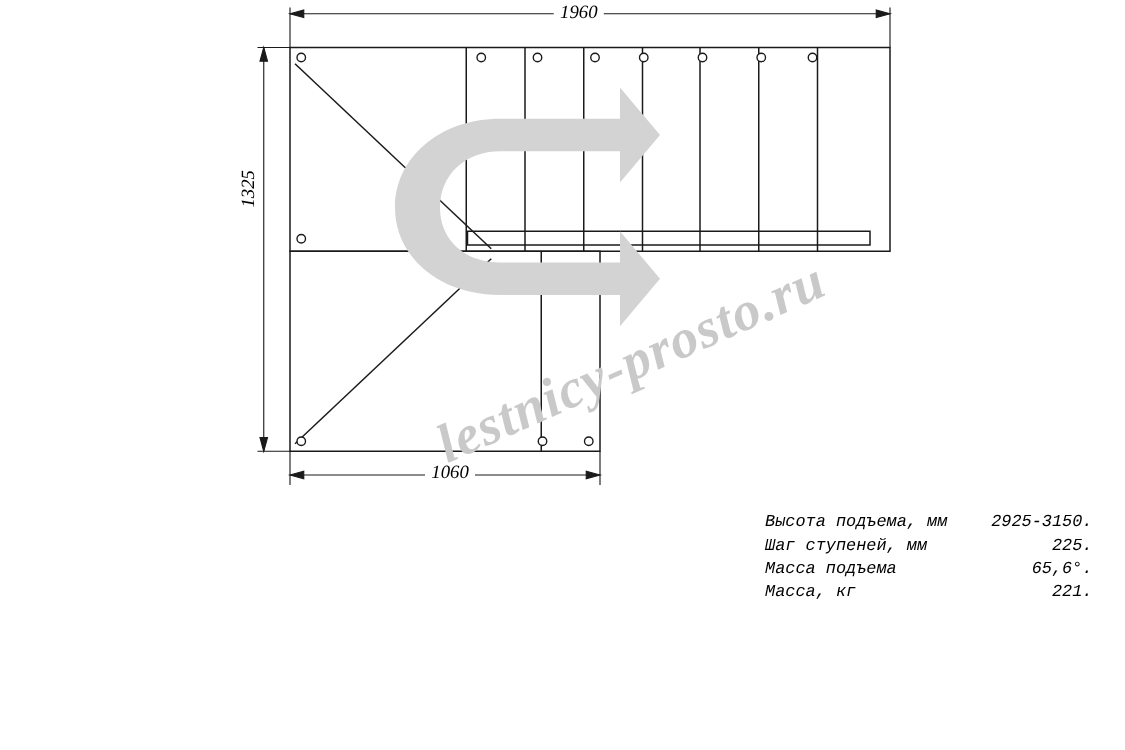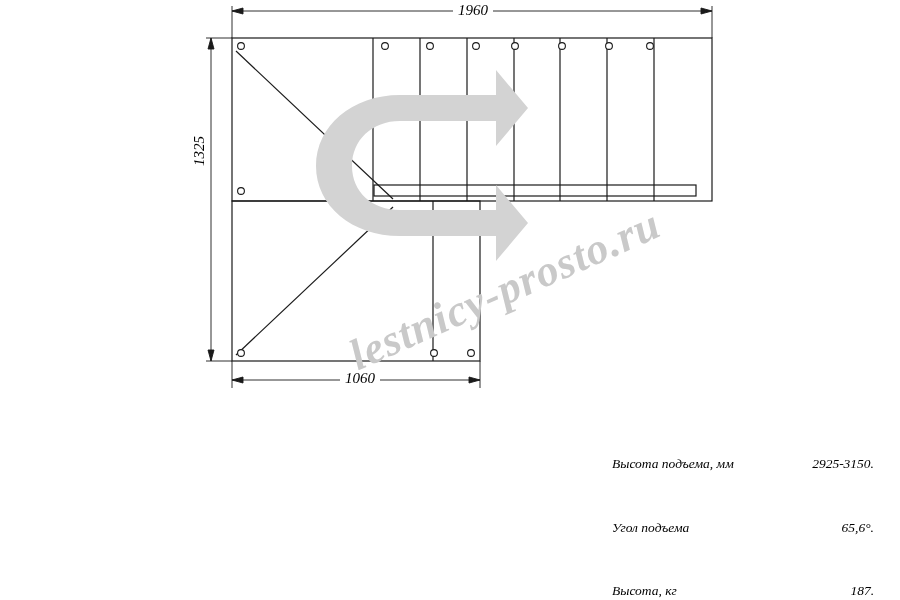--- a/index.html
+++ b/index.html
@@ -57,37 +57,38 @@
     font-style: italic;
     font-size: 13.5px;
     color: #000000;
   }
   .spec-row {
     display: flex;
     justify-content: space-between;
     align-items: baseline;
     line-height: 18.6px;
     white-space: nowrap;
+    font-family: Liberation Mono, monospace;
   }
   .spec-label { text-align: left; }
-  .spec-value { text-align: right; margin-top: 45px; }
+  .spec-value { text-align: right; }
 
   
   .dim-label {
     position: absolute;
     font-family: "Liberation Serif", serif;
     font-style: italic;
     font-size: 15px;
     color: #000000;
     background: #ffffff;
     padding: 0 5px;
     white-space: nowrap;
   }
   #dim-top {
-    left: 453px;
+    left: 443px;
     top: 2px;
     text-align: right;
   }
   #dim-bottom {
     left: 340px;
     top: 370px;
     font-style: italic;
   }
   #dim-left {
     left: 191px;
@@ -174,20 +175,24 @@
 <div class="dim-label" id="dim-top">1960</div>
 <div class="dim-label" id="dim-bottom">1060</div>
 <div class="dim-label" id="dim-left">1325</div>
 
 <div class="spec">
   <div class="spec-row">
     <span class="spec-label">Высота подъема, мм</span>
     <span class="spec-value">2925-3150.</span>
   </div>
   <div class="spec-row">
-    <span class="spec-label">Угол подъема</span>
+    <span class="spec-label">Шаг ступеней, мм</span>
+    <span class="spec-value">225.</span>
+  </div>
+  <div class="spec-row">
+    <span class="spec-label">Масса подъема</span>
     <span class="spec-value">65,6°.</span>
   </div>
   <div class="spec-row">
-    <span class="spec-label">Высота, кг</span>
-    <span class="spec-value">187.</span>
+    <span class="spec-label">Масса, кг</span>
+    <span class="spec-value">221.</span>
   </div>
 </div>
 
 </body></html>

